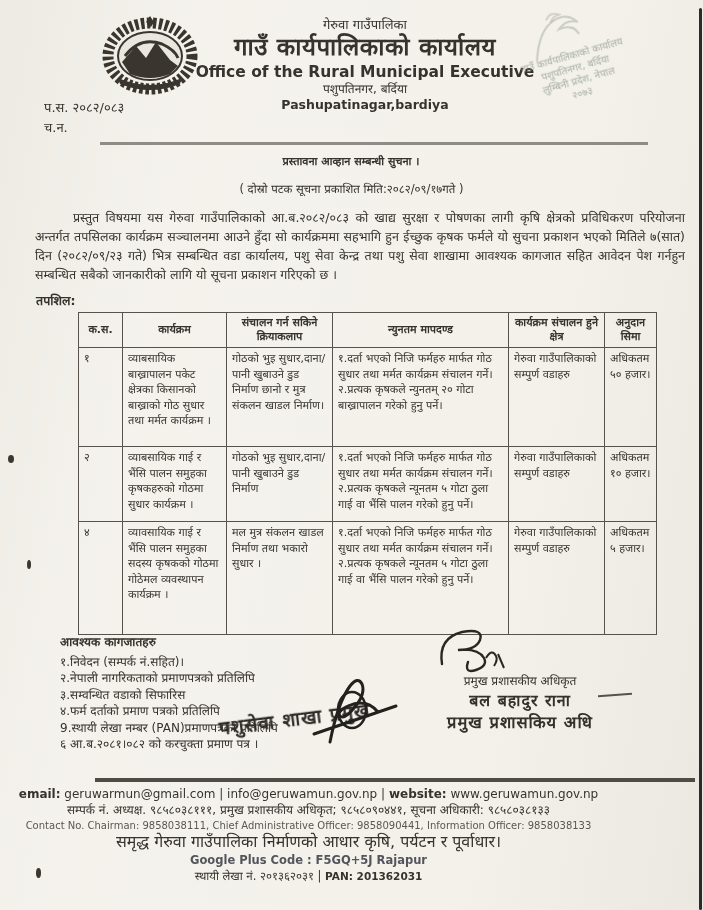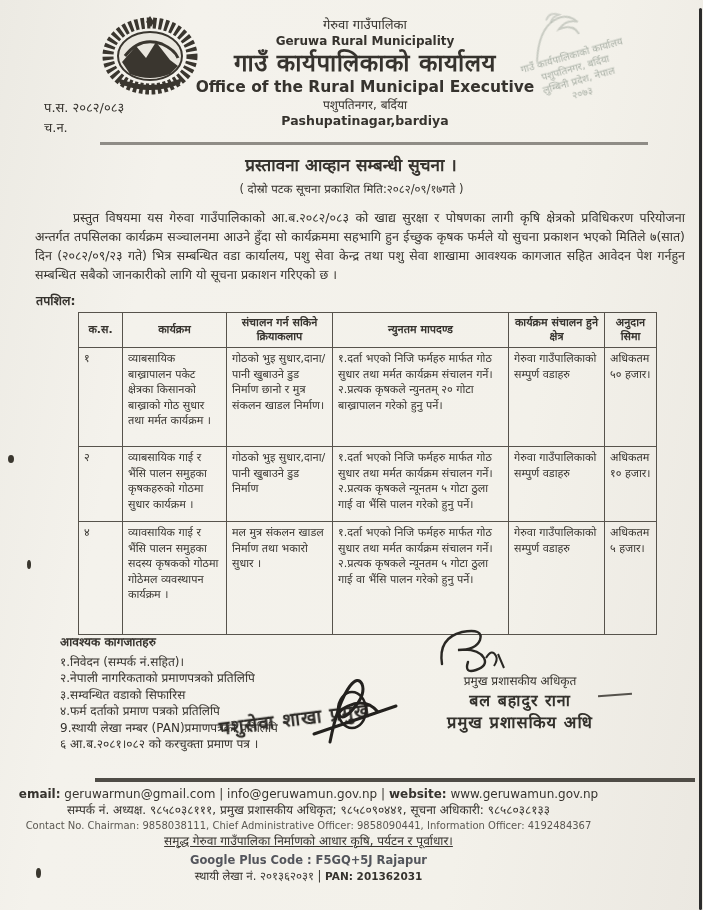--- a/index.html
+++ b/index.html
@@ -31,21 +31,21 @@
     transform:rotate(-16deg);
     color:#8e988d;opacity:.75;
     font-size:10px;line-height:13px;text-align:center;
     filter:blur(.3px);
   }
   .stamp-top .scribble{position:absolute;left:40px;top:-42px;opacity:.8;}
 
   .hrule{position:absolute;left:100px;top:142px;width:548px;height:3px;background:#8f8c86;}
 
   
-  .title{position:absolute;left:0;top:153px;width:702px;text-align:center;font-size:17px;font-weight:bold;}
+  .title{position:absolute;left:0;top:153px;width:702px;text-align:center;font-size:11px;font-weight:bold;}
   .subtitle{position:absolute;left:0;top:181px;width:703px;text-align:center;font-size:11.5px;}
   .bodytext{
     position:absolute;left:35px;top:208px;width:650px;
     font-size:12.5px;line-height:19px;text-align:justify;text-indent:38px;
   }
   .details-label{position:absolute;left:36px;top:292px;font-size:12.5px;font-weight:600;}
 
   
   table.programs{
     position:absolute;left:78px;top:312px;width:578px;
@@ -82,21 +82,21 @@
   .sig-stamp-title{font-size:16.5px;font-weight:bold;margin-top:2px;color:#33312c;letter-spacing:1px;white-space:nowrap;}
   .dash-mark{position:absolute;left:598px;top:694px;width:34px;height:2px;background:#55524c;transform:rotate(-4deg);}
 
   
   .frule{position:absolute;left:95px;top:778px;width:600px;height:3.5px;background:#4f4c46;}
   .footer{position:absolute;left:0;top:786px;width:617px;text-align:center;}
   .f-email{font-size:12px;line-height:16px;}
   .f-email b{font-weight:bold;}
   .f-np{font-size:12px;line-height:17px;text-align:center;}
   .f-en{font-size:10px;line-height:14px;color:#5a5751;}
-  .f-slogan{font-size:12px;line-height:17px;text-decoration:underline;}
+  .f-slogan{font-size:16px;line-height:17px;}
   .f-plus{font-size:11.5px;font-weight:bold;color:#53555c;margin-top:3px;}
   .f-pan{font-size:11.5px;margin-top:1px;}
   .f-pan .pan-en{font-weight:bold;font-size:10.5px;}
 </style>
 </head>
 <body>
 
 <div class="page">
   <div class="scan-edge"></div>
   <div class="speck" style="left:8px;top:455px;width:6px;height:8px;"></div>
@@ -109,21 +109,20 @@
       <ellipse cx="52" cy="40" rx="32" ry="24" fill="#eae7df" stroke="#3a362f" stroke-width="2"></ellipse>
       <path d="M24 46 L38 30 L48 42 L58 26 L72 44 L80 50 L72 58 Q52 66 32 58 Z" fill="#3a362f"></path>
       <path d="M27 40 Q42 20 64 28 Q77 34 80 42" fill="none" stroke="#3a362f" stroke-width="3"></path>
       <path d="M20 62 Q52 76 84 62 L82 68 Q52 80 22 68 Z" fill="#3a362f"></path>
       <path d="M48 6 l4 -6 4 6 -3 5 z" fill="#3a362f"></path>
     </svg>
   </div>
 
   <div class="hdr-center">
     <div class="muni-np">गेरुवा गाउँपालिका</div>
-    <div class="muni-en">Geruwa Rural Municipality</div>
     <div class="office-np">गाउँ कार्यपालिकाको कार्यालय</div>
     <div class="office-en">Office of the Rural Municipal Executive</div>
     <div class="place-np">पशुपतिनगर, बर्दिया</div>
     <div class="place-en">Pashupatinagar,bardiya</div>
   </div>
 
   <div class="refs">
     <div>प.स. २०८२/०८३</div>
     <div>च.न.</div>
   </div>
@@ -228,21 +227,21 @@
 
   <div class="frule"></div>
   <div class="footer">
     <div class="f-email">
       <b>email:</b>
       <span>geruwarmun@gmail.com | info@geruwamun.gov.np |</span>
       <b>website:</b>
       <span>www.geruwamun.gov.np</span>
     </div>
     <div class="f-np">सम्पर्क नं. अध्यक्ष. ९८५८०३८१११, प्रमुख प्रशासकीय अधिकृत; ९८५८०९०४४१, सूचना अधिकारी: ९८५८०३८१३३</div>
-    <div class="f-en">Contact No. Chairman: 9858038111, Chief Administrative Officer: 9858090441, Information Officer: 4192484367</div>
+    <div class="f-en">Contact No. Chairman: 9858038111, Chief Administrative Officer: 9858090441, Information Officer: 9858038133</div>
     <div class="f-slogan">समृद्ध गेरुवा गाउँपालिका निर्माणको आधार कृषि, पर्यटन र पूर्वाधार।</div>
     <div class="f-plus">Google Plus Code : F5GQ+5J Rajapur</div>
     <div class="f-pan">
       <span>स्थायी लेखा नं. २०१३६२०३१</span>
       <span>|</span>
       <span class="pan-en">PAN: 201362031</span>
     </div>
   </div>
 </div>
 

